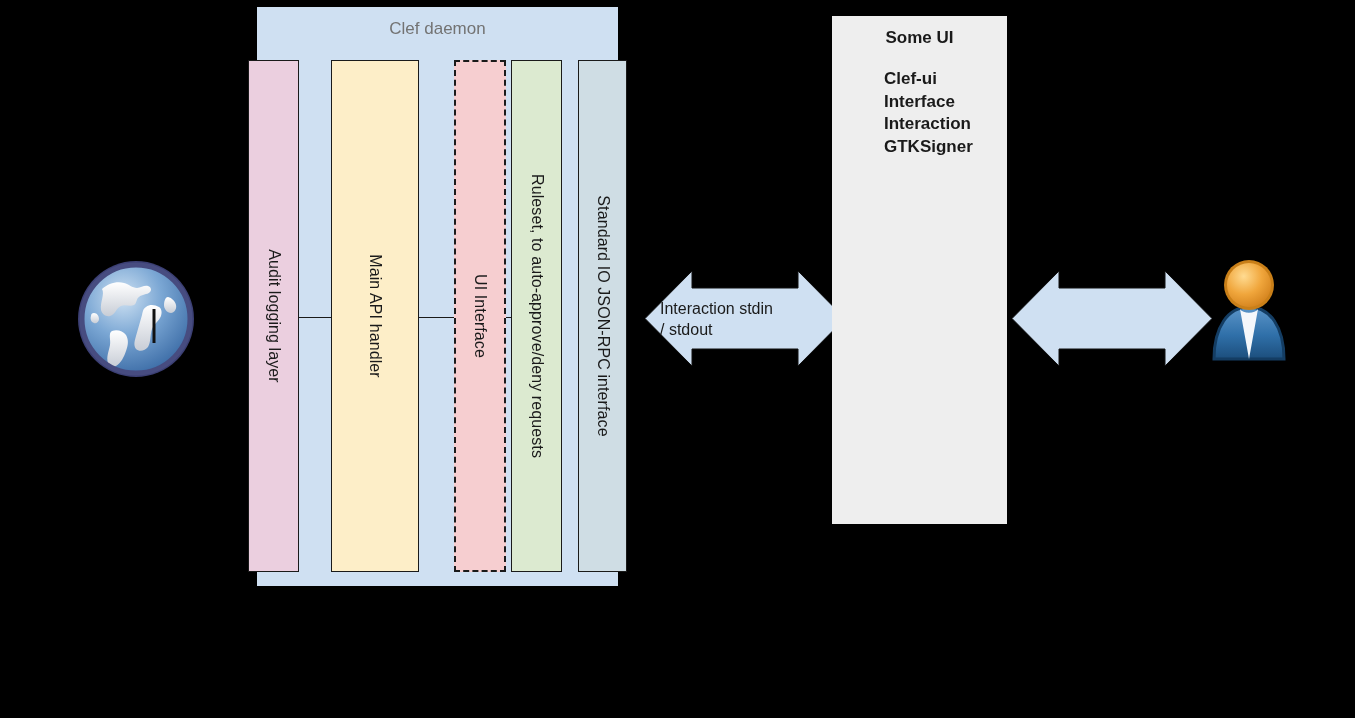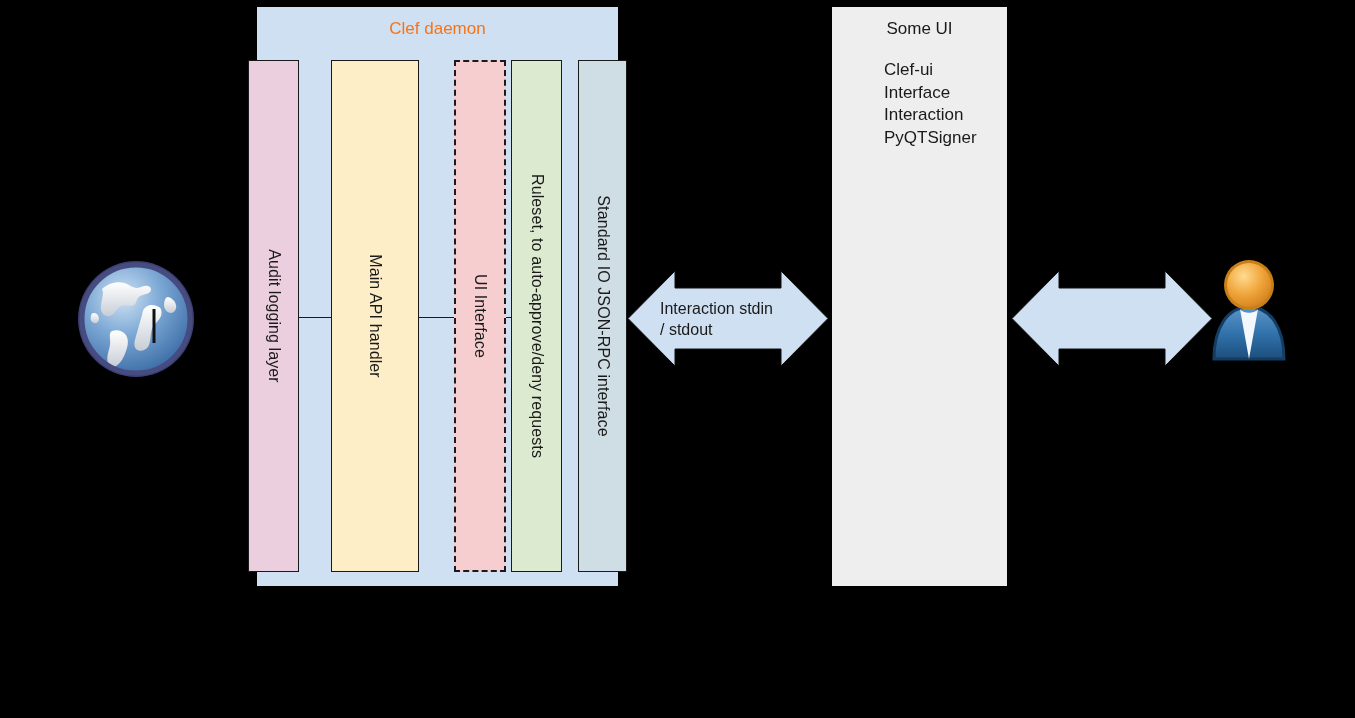--- a/index.html
+++ b/index.html
@@ -29,21 +29,21 @@
     background: #cfe0f2;
     box-sizing: border-box;
   }
   .daemon-title {
     position: absolute;
     left: 257px;
     top: 18px;
     width: 361px;
     text-align: center;
     font-size: 17px;
-    color: #f97316;
+    color: #737373;
     line-height: 22px;
   }
 
   
   .col {
     position: absolute;
     top: 60px;
     height: 512px;
     box-sizing: border-box;
     border: 1px solid #1a1a1a;
@@ -73,25 +73,26 @@
     height: 0;
     border-top: 1px solid #1a1a1a;
   }
   #conn-audit-api { left: 298px; top: 317px; width: 34px; }
   #conn-api-rules { left: 418px; top: 317px; width: 94px; }
 
   
   .ui-box {
     position: absolute;
     left: 832px;
-    top: 7px;
+    top: 16px;
     width: 175px;
-    height: 579px;
+    height: 508px;
     background: #eeeeee;
     box-sizing: border-box;
+    font-weight: bold;
   }
   .ui-title {
     position: absolute;
     left: 0;
     top: 11px;
     width: 175px;
     text-align: center;
     font-size: 17px;
     color: #1a1a1a;
     line-height: 22px;
@@ -106,21 +107,21 @@
   }
   .ui-list .ui-list-item { display: block; white-space: nowrap; margin-left: 40px; }
 
   
   .arrow {
     position: absolute;
     top: 271px;
     width: 200px;
     height: 95px;
   }
-  #arrow-left  { left: 628px; }
+  #arrow-left  { left: 628px; padding-left: 17px; }
   #arrow-right { left: 1012px; }
   .arrow svg { display: block; width: 200px; height: 95px; }
   .arrow-label {
     position: absolute;
     left: 32px;
     top: 0;
     width: 150px;
     height: 95px;
     display: flex;
     flex-direction: column;
@@ -209,21 +210,21 @@
       <span>/ stdout</span>
     </div>
   </div>
 
   <div class="ui-box">
     <div class="ui-title">Some UI</div>
     <div class="ui-list">
       <span class="ui-list-item">Clef-ui</span>
       <span class="ui-list-item">Interface</span>
       <span class="ui-list-item">Interaction</span>
-      <span class="ui-list-item">PyQTSigner</span>
+      <span class="ui-list-item">GTKSigner</span>
     </div>
   </div>
 
   <div class="arrow" id="arrow-right">
     <svg viewBox="0 0 200 95">
       <polygon points="0,47.5 47,0 47,17 153,17 153,0 200,47.5 153,95 153,78 47,78 47,95" fill="#cfe0f2" stroke="#111111" stroke-width="1"></polygon>
     </svg>
   </div>
 
   <svg id="user-icon" viewBox="0 0 82 108">

